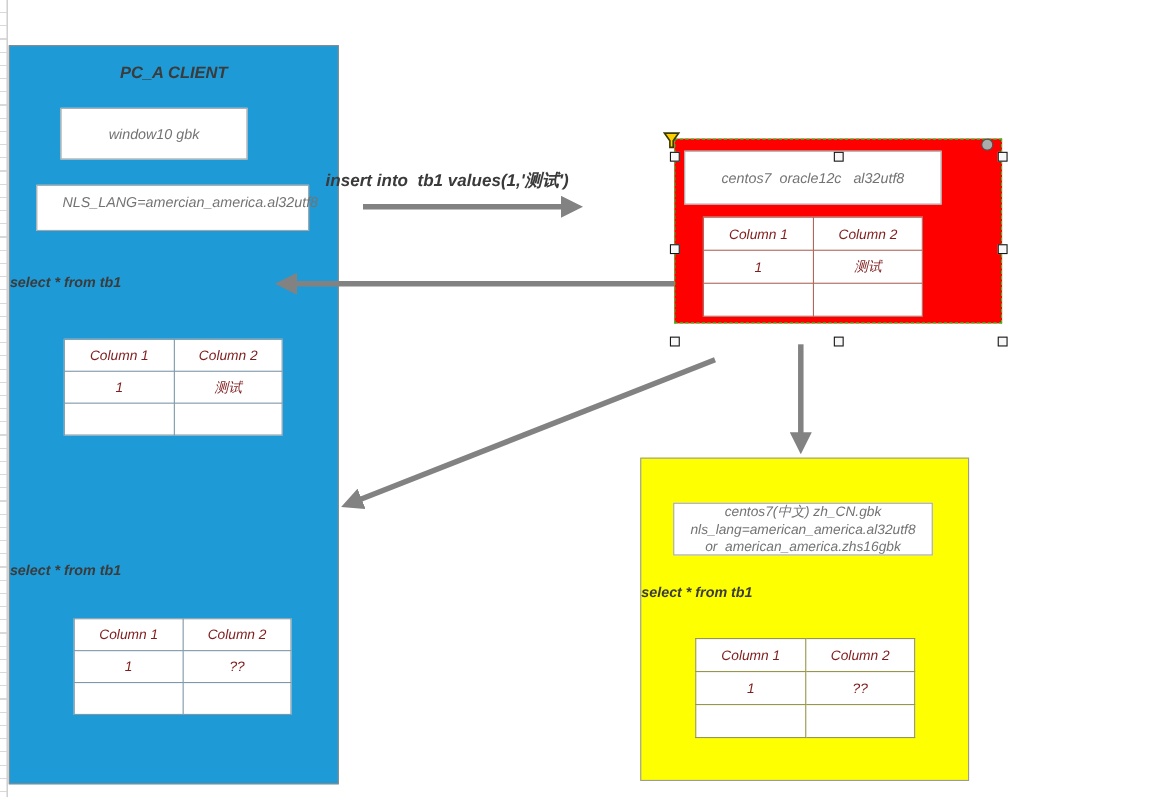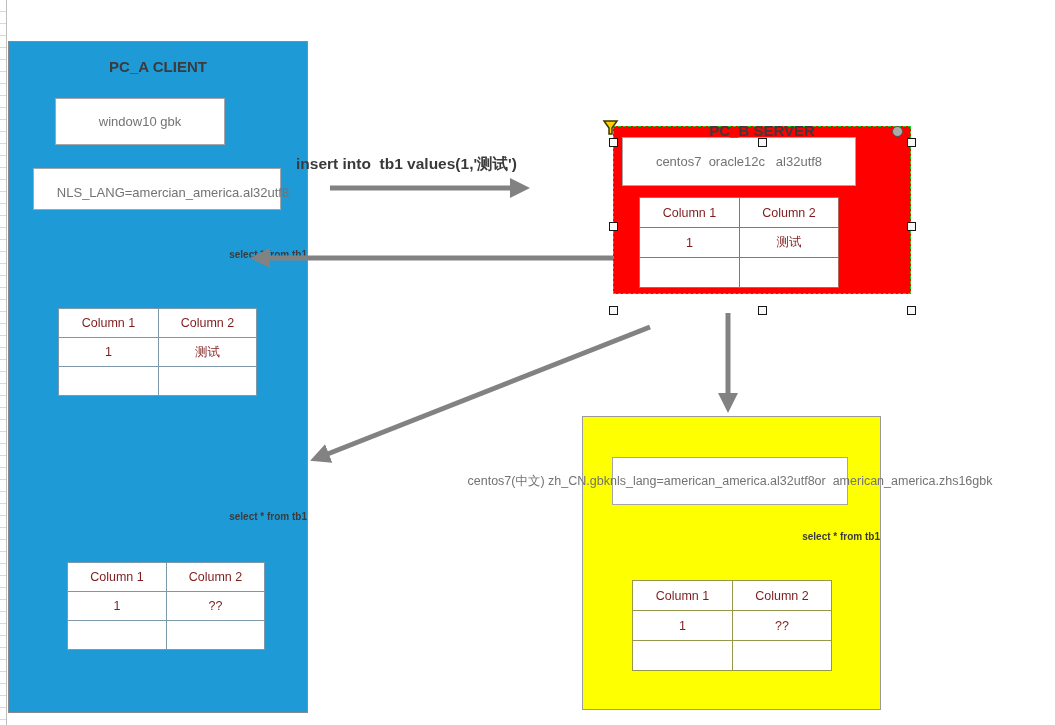--- a/index.html
+++ b/index.html
@@ -1,38 +1,38 @@
 <!DOCTYPE html>
 <html><head>
 <meta charset="utf-8">
 <style>
   * { margin:0; padding:0; box-sizing:border-box; }
   html,body { background:#ffffff; }
   body { font-family:"Liberation Sans","DejaVu Sans",sans-serif; color:#3b3b3b; }
-  .canvas { position:relative; width:1055px; height:725px; background:#ffffff; overflow:hidden; }
+  .canvas { position:relative; width:1055px; height:725px; background:#ffffff; overflow:hidden;font-style:italic; }
 
   
   .ruler { position:absolute; left:0; top:0; width:7px; height:725px;
            border-right:1px solid #bdbdbd;
            background:repeating-linear-gradient(to bottom,#ffffff 0 11px,#d9d9d9 11px 12px); }
 
   .shape { position:absolute; }
   .pcA { left:8px; top:41px; width:300px; height:672px; background:#1e9ad6; border:1px solid #8a8a8a; }
   .pcC { left:582px; top:416px; width:299px; height:294px; background:#feff00; border:1px solid #9b9b9b; }
   .pcB-red { left:613px; top:126px; width:298px; height:168px; background:#fe0000; border:1px dashed #21cd21; z-index:3; }
 
   .shape-title { position:absolute; width:100%; text-align:center; font-weight:700; font-size:15px; color:#3b3b3b; }
   .floating-title { position:absolute; text-align:center; font-weight:700; font-size:15px; color:#3b3b3b; z-index:6; }
 
   .white-box { position:absolute; background:#ffffff; border:1px solid #a6a6a6; color:#737373;
                display:flex; align-items:center; justify-content:center; font-size:13px; text-align:center; }
   .pre { white-space:pre; }
-  .top-align { align-items:center; padding-top:7px;padding-left:32px; }
+  .top-align { align-items:flex-start; padding-top:7px;padding-left:32px; }
 
-  .sql { position:absolute; width:100%; text-align:right; font-weight:700; font-size:10px; color:#3b3b3b; }
+  .sql { position:absolute; width:100%; text-align:left; font-weight:700; font-size:13px; color:#3b3b3b; }
 
   .dtable { position:absolute; border-collapse:collapse; table-layout:fixed; background:#ffffff; }
   .dtable th,.dtable td { border:1px solid var(--bc,#909090); font-weight:400; font-size:12.5px;
                           color:#7f1d1d; text-align:center; vertical-align:middle; padding:0; }
   .t-blue  { --bc:#7d98a8; }
   .t-red   { --bc:#b0675b; }
   .t-yellow{ --bc:#97974b; }
   .r29 tr { height:29px; }
   .r30 tr { height:30px; }
 
@@ -93,21 +93,20 @@
         <td>??</td>
       </tr>
       <tr>
         <td></td>
         <td></td>
       </tr>
     </tbody>
       </table>
   </div>
 
-  <div class="floating-title" style="left:613px; top:122px; width:298px;">PC_B SERVER</div>
 
   <div class="shape pcB-red">
     <div class="white-box pre" style="left:8px; top:10px; width:234px; height:49px;">
       <span>centos7  oracle12c   al32utf8</span>
     </div>
     <table class="dtable t-red r30" style="left:25px; top:70px; width:200px;">
       <tbody>
           <tr>
         <th style="width:100px;">Column 1</th>
         <th>Column 2</th>
@@ -132,21 +131,21 @@
   <div class="handle" style="left:609px; top:138px;"></div>
   <div class="handle" style="left:758px; top:138px;"></div>
   <div class="handle" style="left:907px; top:138px;"></div>
   <div class="handle" style="left:609px; top:222px;"></div>
   <div class="handle" style="left:907px; top:222px;"></div>
   <div class="handle" style="left:609px; top:306px;"></div>
   <div class="handle" style="left:758px; top:306px;"></div>
   <div class="handle" style="left:907px; top:306px;"></div>
 
   <div class="shape pcC">
-    <div class="white-box" style="left:29px; top:40px; width:236px; height:48px; font-size:12.5px; line-height:16px;">
+    <div class="white-box" style="left:29px; top:40px; width:236px; height:48px; flex-direction:column; font-size:12.5px; line-height:16px;">
       <div class="pre">centos7(中文) zh_CN.gbk</div>
       <div class="pre">nls_lang=american_america.al32utf8</div>
       <div class="pre">or  american_america.zhs16gbk</div>
     </div>
     <div class="sql" style="top:114px;">select * from tb1</div>
 
     <table class="dtable t-yellow r30" style="left:49px; top:163px; width:200px;">
       <tbody>
           <tr>
         <th style="width:100px;">Column 1</th>

